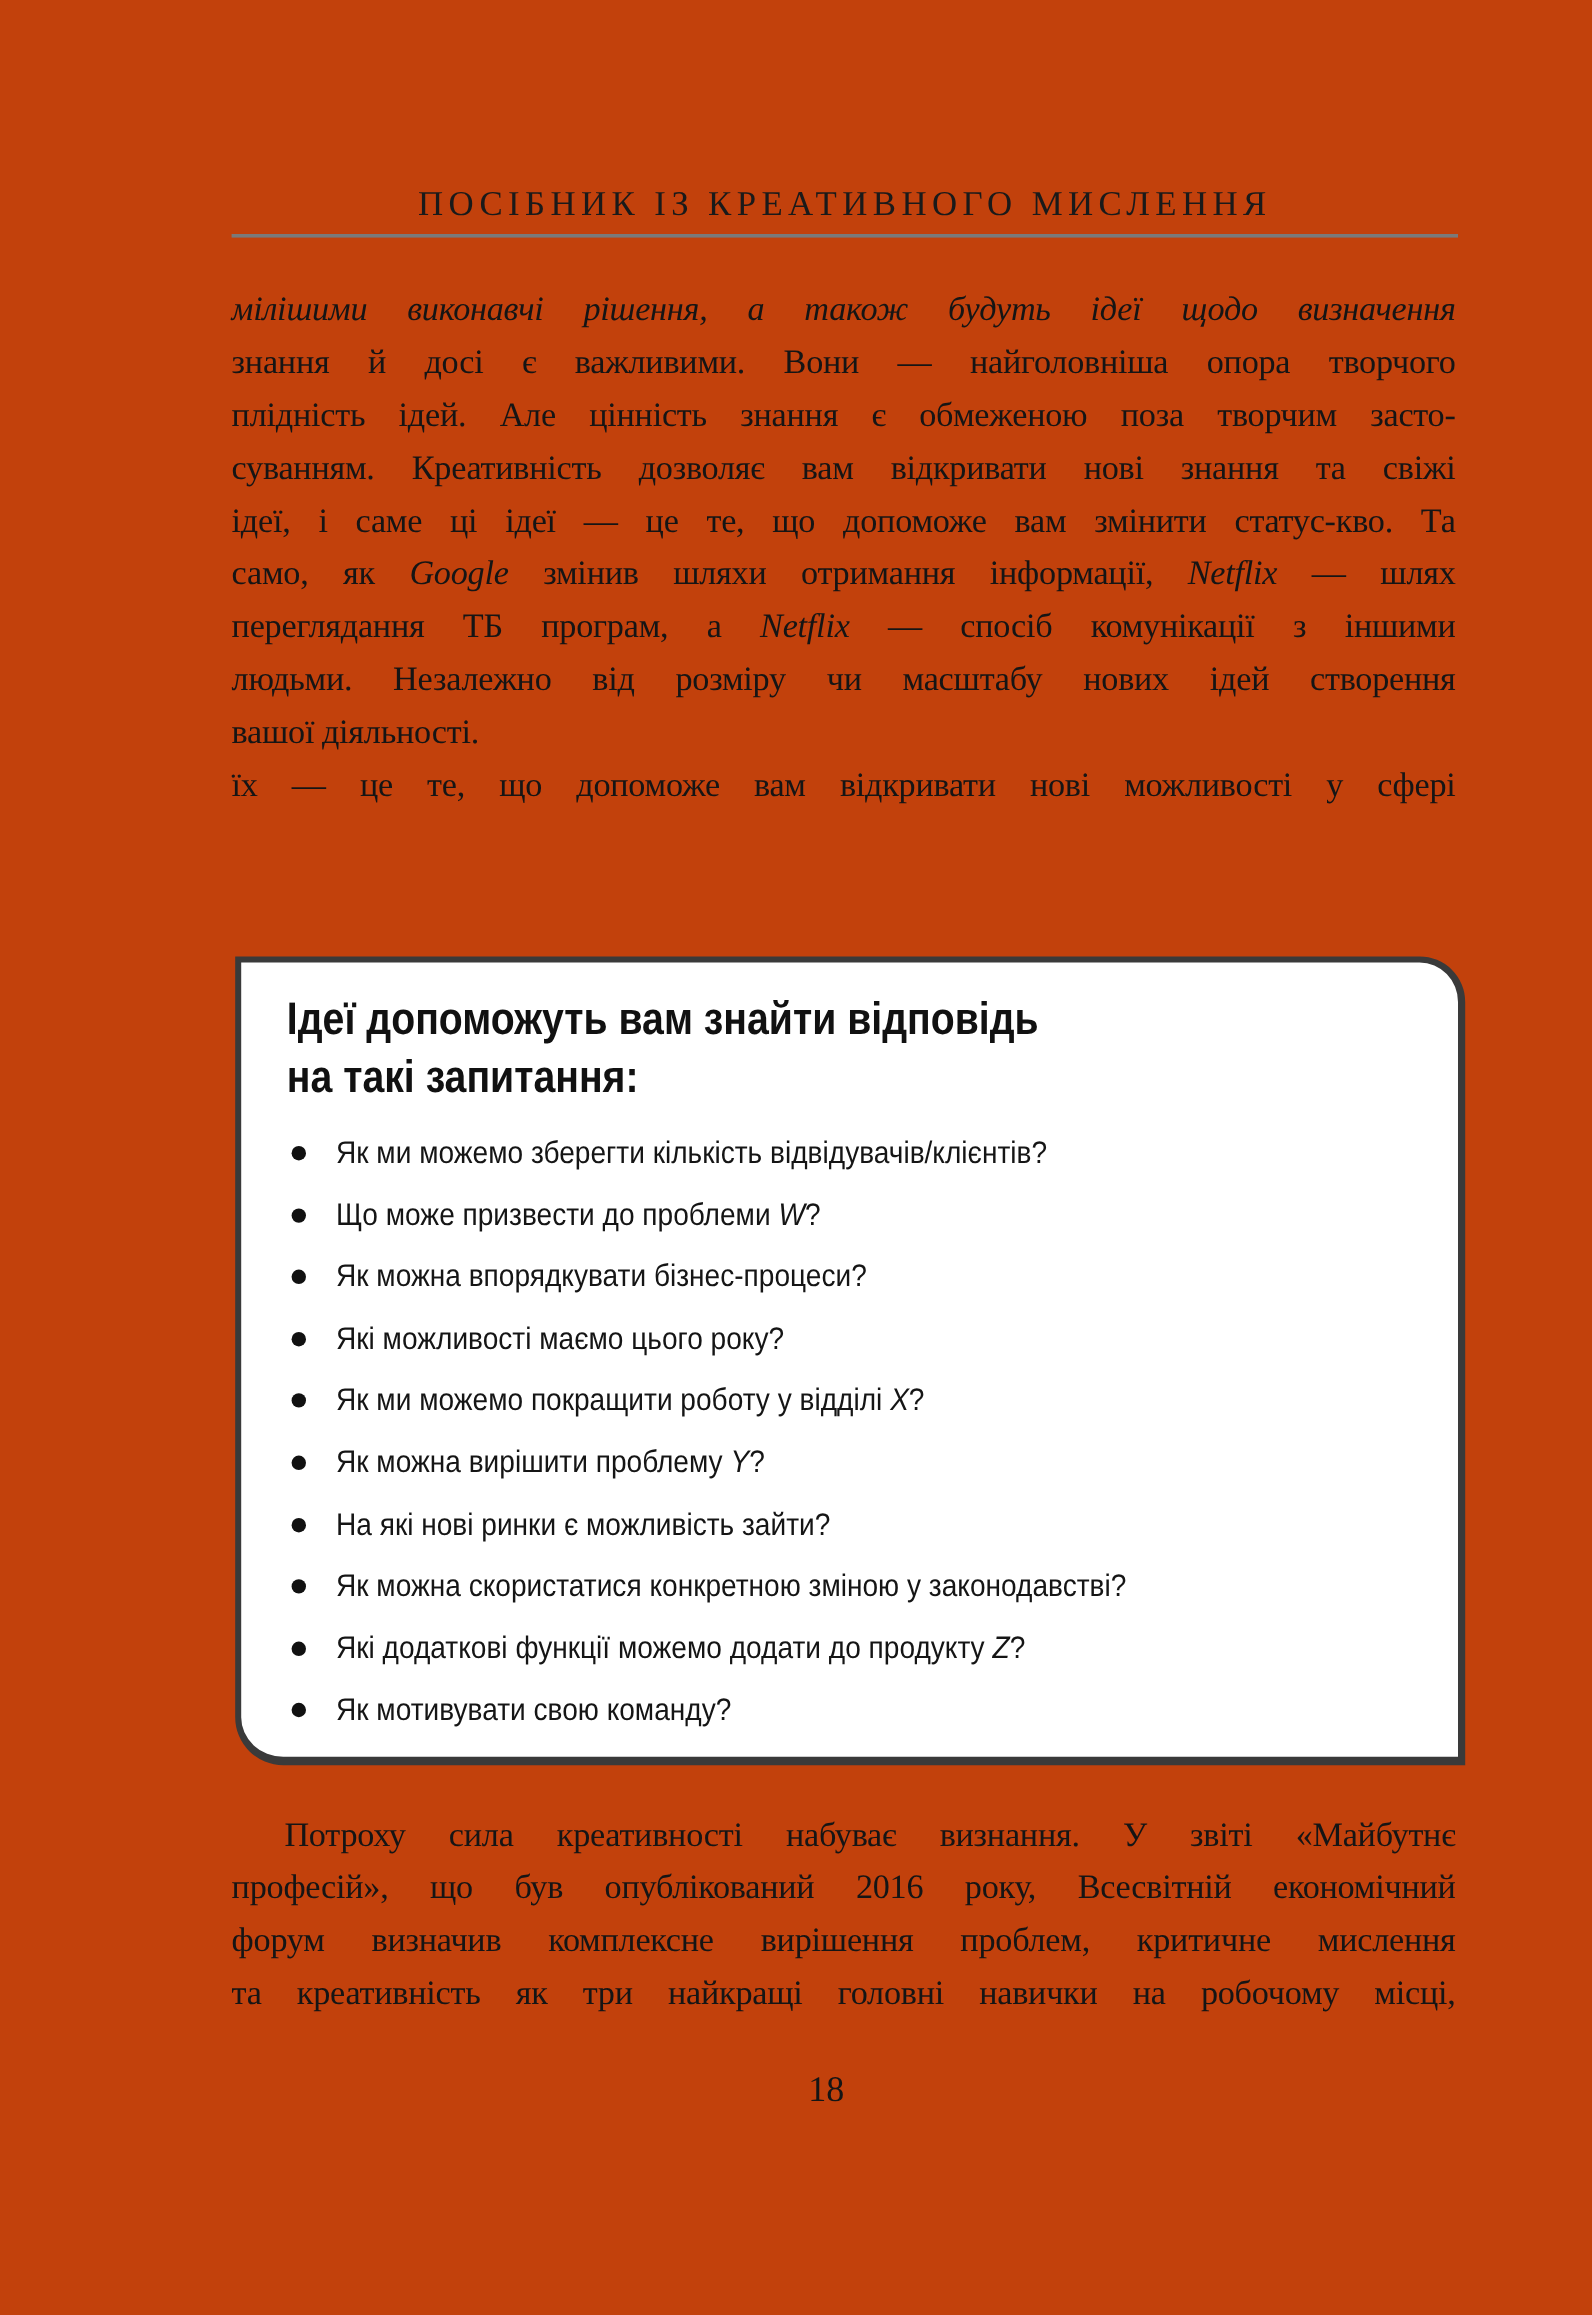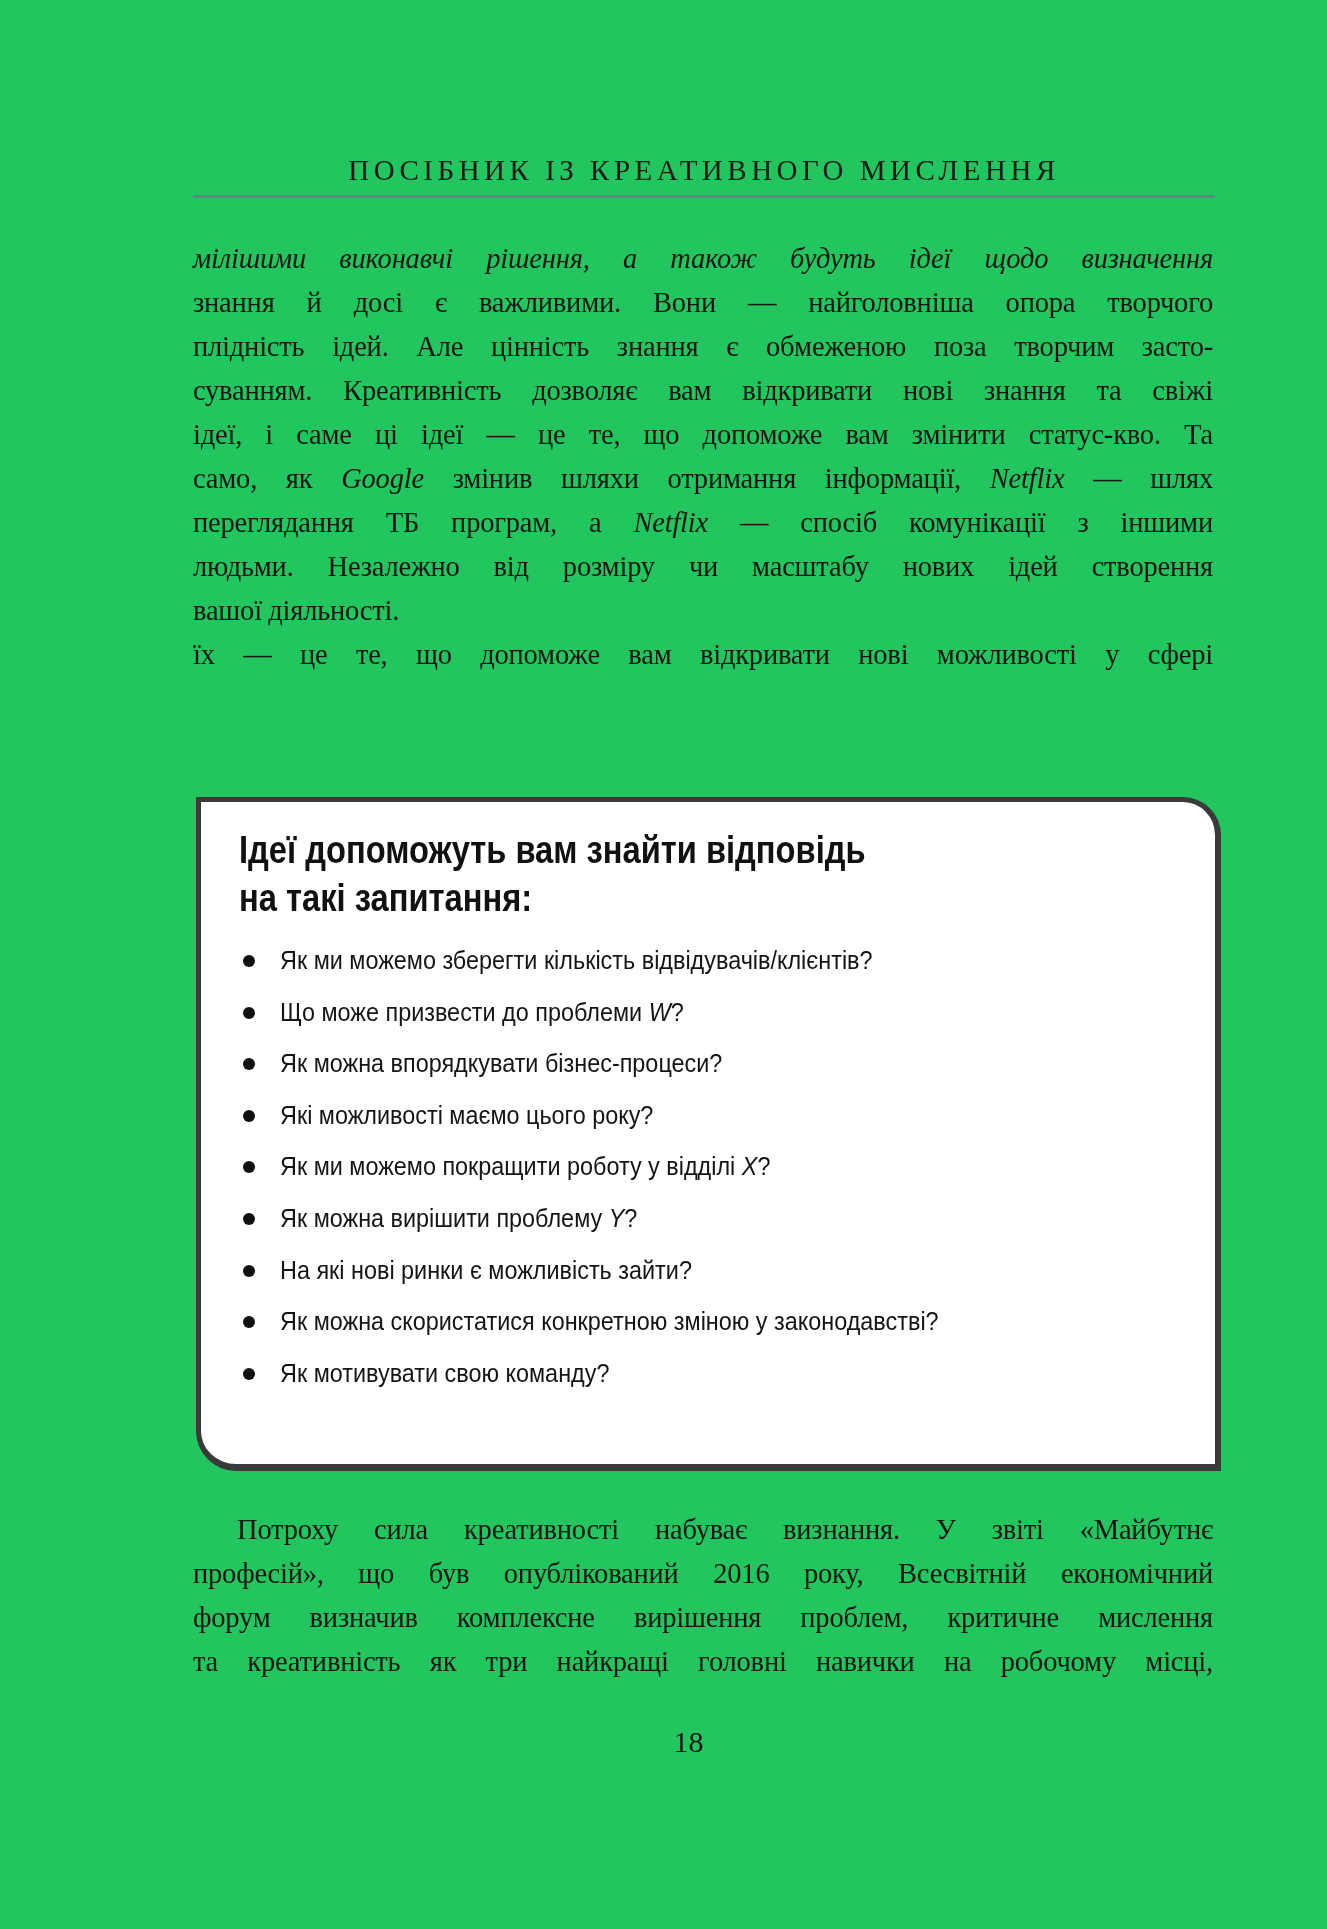--- a/index.html
+++ b/index.html
@@ -1,17 +1,17 @@
 <!DOCTYPE html>
 <html><head>
 <meta charset="utf-8">
 <style>
   html, body { margin: 0; padding: 0; background: #ffffff; }
   body { width: 1327px; height: 1929px; position: relative; overflow: hidden; }
-  .page { position: absolute; left: 0; top: 0; width: 1327px; height: 1929px; background: #22c55e; }
+  .page { position: absolute; left: 0; top: 0; width: 1327px; height: 1929px; background: #c2410c; }
 
   .running-head {
     position: absolute; left: 193px; width: 1022px; top: 150px;
     text-align: center;
     font-family: "Liberation Serif", "DejaVu Serif", serif;
     font-size: 29px; letter-spacing: 4.5px; color: #1a1a1a;
     line-height: 40px;
   }
   .head-rule {
     position: absolute; left: 193px; width: 1022px; top: 195px; height: 3px;
@@ -105,20 +105,21 @@
     </div>
     <ul class="box-list">
       <li><span class="bullet"></span><span class="txt"><span>Як ми можемо зберегти кількість відвідувачів/клієнтів?</span><i></i><span></span></span></li>
       <li><span class="bullet"></span><span class="txt"><span>Що може призвести до проблеми </span><i>W</i><span>?</span></span></li>
       <li><span class="bullet"></span><span class="txt"><span>Як можна впорядкувати бізнес-процеси?</span><i></i><span></span></span></li>
       <li><span class="bullet"></span><span class="txt"><span>Які можливості маємо цього року?</span><i></i><span></span></span></li>
       <li><span class="bullet"></span><span class="txt"><span>Як ми можемо покращити роботу у відділі </span><i>X</i><span>?</span></span></li>
       <li><span class="bullet"></span><span class="txt"><span>Як можна вирішити проблему </span><i>Y</i><span>?</span></span></li>
       <li><span class="bullet"></span><span class="txt"><span>На які нові ринки є можливість зайти?</span><i></i><span></span></span></li>
       <li><span class="bullet"></span><span class="txt"><span>Як можна скористатися конкретною зміною у законодавстві?</span><i></i><span></span></span></li>
+      <li><span class="bullet"></span><span class="txt"><span>Які додаткові функції можемо додати до продукту </span><i>Z</i><span>?</span></span></li>
       <li><span class="bullet"></span><span class="txt"><span>Як мотивувати свою команду?</span><i></i><span></span></span></li>
     </ul>
   </div>
 
   <div class="body-text p2">
     <span class="line indent" style="display: block;">Потроху сила креативності набуває визнання. У звіті «Майбутнє</span>
     <span class="line" style="display: block;">професій», що був опублікований 2016 року, Всесвітній економічний</span>
     <span class="line" style="display: block;">форум визначив комплексне вирішення проблем, критичне мислення</span>
     <span class="line" style="display: block;">та креативність як три найкращі головні навички на робочому місці,</span>
   </div>

